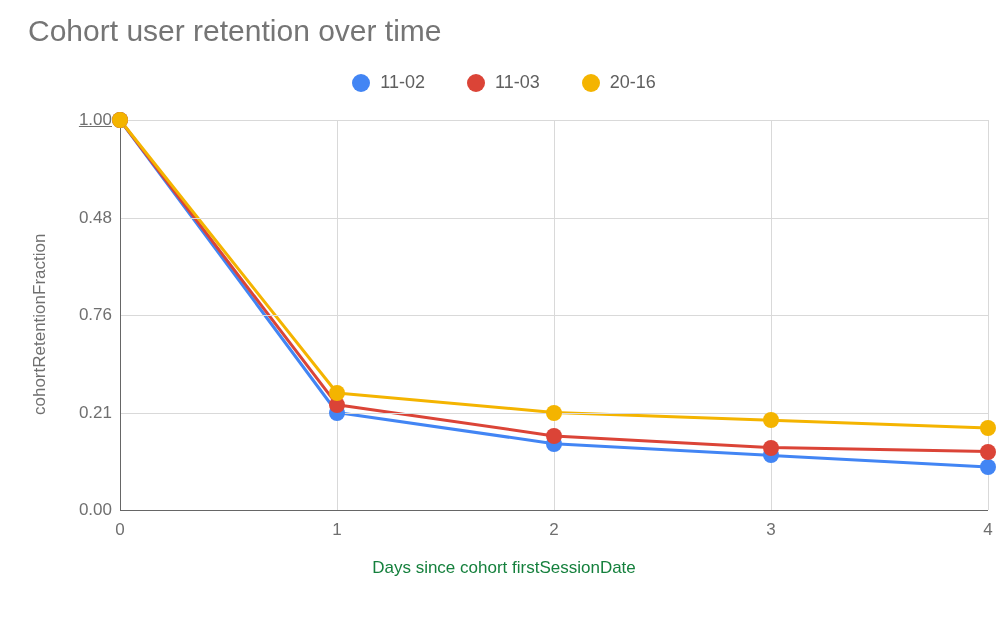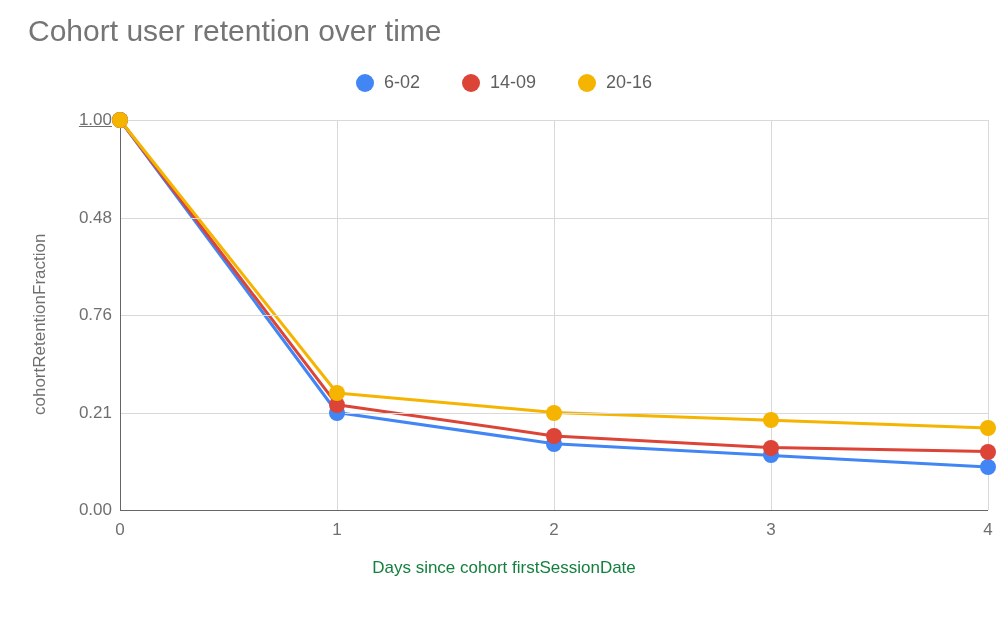--- a/index.html
+++ b/index.html
@@ -131,25 +131,25 @@
 </style>
 </head>
 <body>
 
 <div class="container">
   <div class="title">Cohort user retention over time</div>
 
   <div class="legend">
     <div class="legend-item">
       <span class="legend-dot" style="background:#4285f4"></span>
-      <span>6-02</span>
+      <span>11-02</span>
     </div>
     <div class="legend-item">
       <span class="legend-dot" style="background:#db4437"></span>
-      <span>14-09</span>
+      <span>11-03</span>
     </div>
     <div class="legend-item">
       <span class="legend-dot" style="background:#f4b400"></span>
       <span>20-16</span>
     </div>
   </div>
 
   <div class="plot" id="plot">
 
     <svg class="lines" id="svg-lines">

